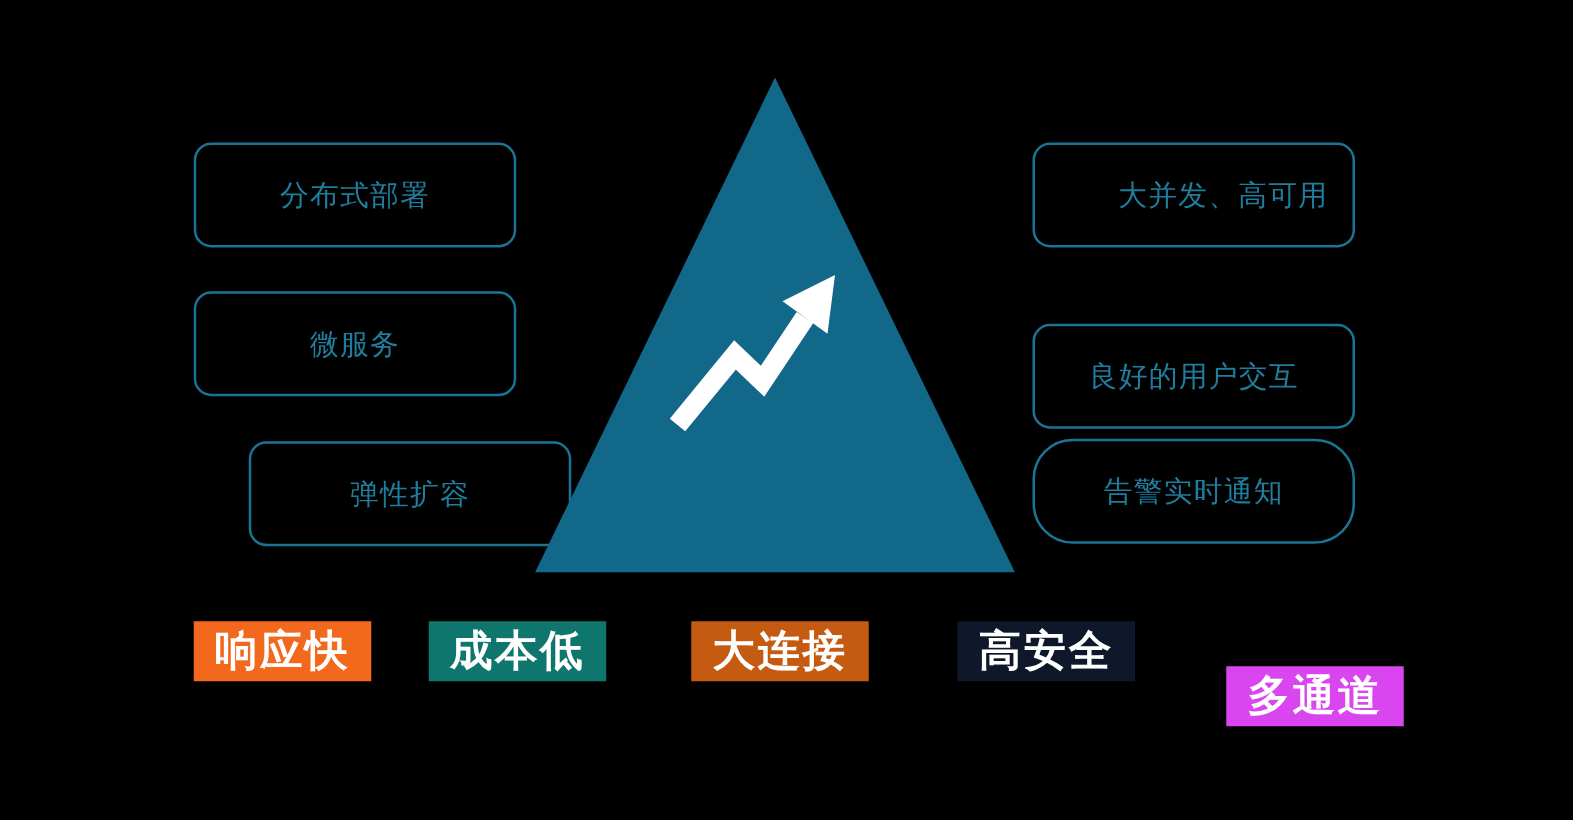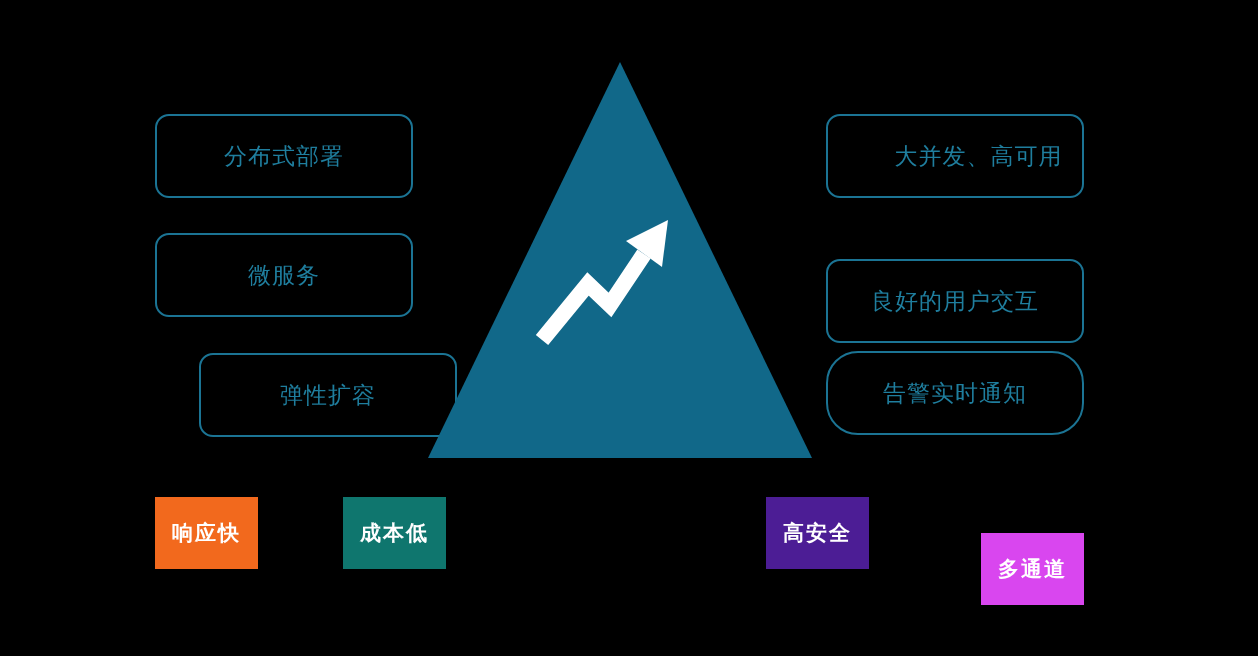--- a/index.html
+++ b/index.html
@@ -60,23 +60,23 @@
     fill: var(--arrow, #ffffff);
     stroke: none;
   }
 
   
   .tag {
     position: absolute;
     top: 497px;
     height: 48px;
     line-height: 48px;
-    padding: 12px 17px;
+    padding: 0 17px;
     color: var(--tag-text, #ffffff);
-    font-size: 21px;
+    font-size: 34px;
     font-weight: bold;
     letter-spacing: 2px;
     white-space: nowrap;
     text-align: center;
   }
   .t0 { left: 155px; }
   .t1 { left: 343px; }
   .t2 { left: 553px; }
   .t3 { left: 766px; }
   .t4 { left: 981px; }
@@ -109,16 +109,17 @@
   <svg class="pyramid-svg" viewBox="0 0 384 396" aria-hidden="true">
     <polygon class="pyramid" points="192,0 384,396 0,396"></polygon>
     <g>
       <polyline class="arrow-line" points="114,278 160,222 182,243 216,192"></polyline>
       <polygon class="arrow-head" points="240,158 234,205 198,179"></polygon>
     </g>
   </svg>
 
   <div class="tag t0" style="background-color: rgb(242, 105, 29);">响应快</div>
   <div class="tag t1" style="background-color: #0f766e;">成本低</div>
-  <div class="tag t3" style="background-color: #4c1d95;">高安全</div>
+  <div class="tag t2" style="background-color: rgb(197, 90, 17);">大连接</div>
+  <div class="tag t3" style="background-color: #0f172a;">高安全</div>
   <div class="tag t4" style="background-color: #d946ef; margin-top: 36px;">多通道</div>
 
 </div>
 
 </body></html>

